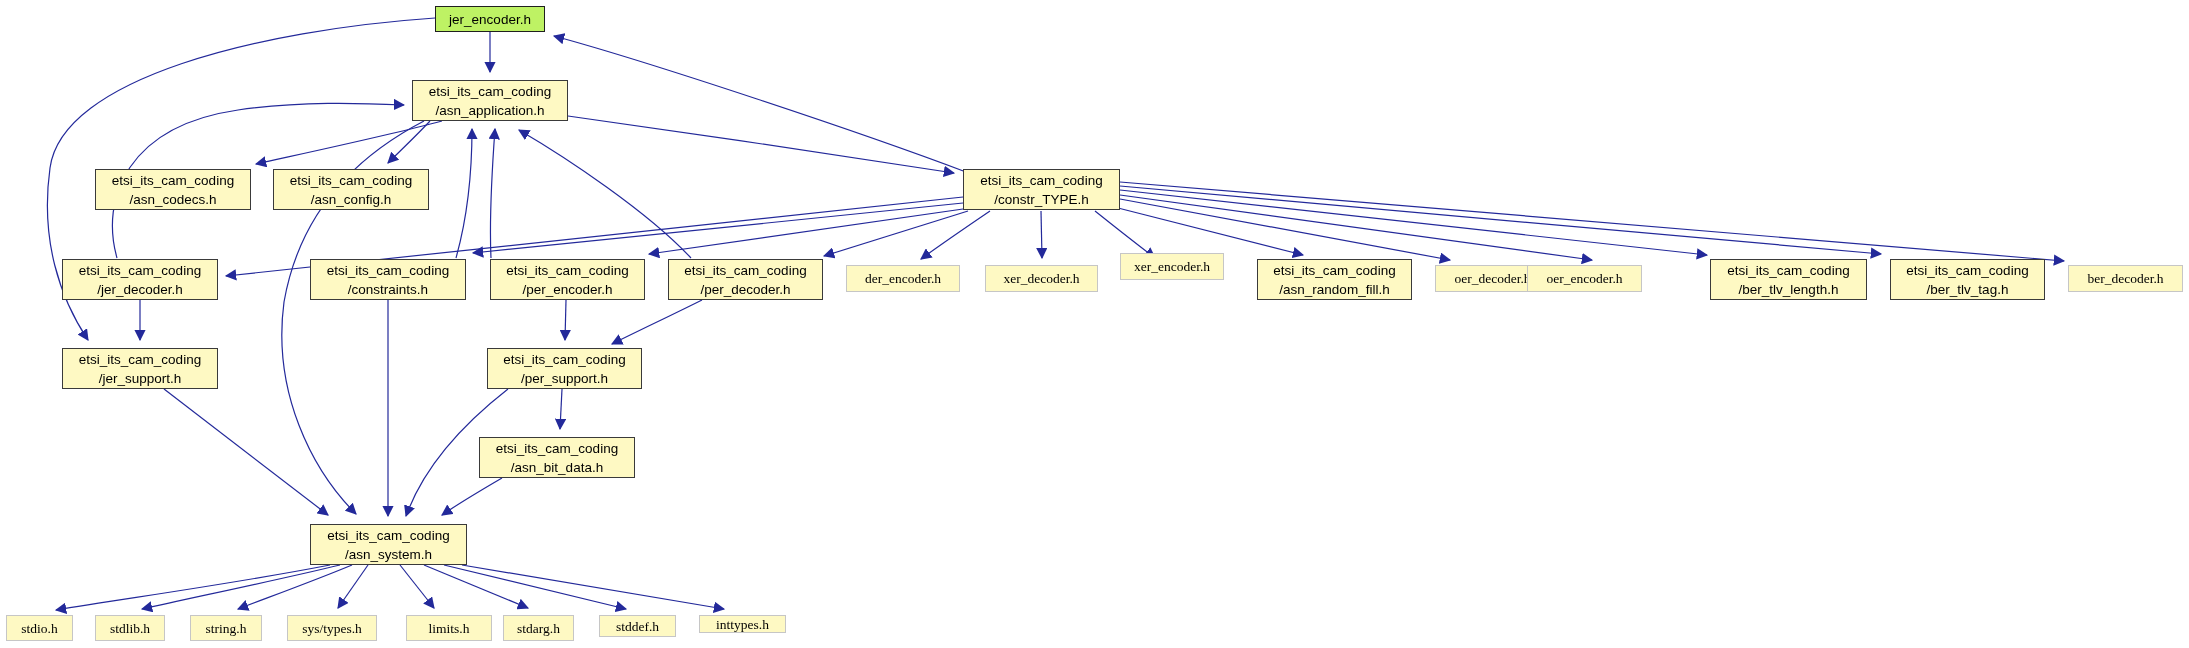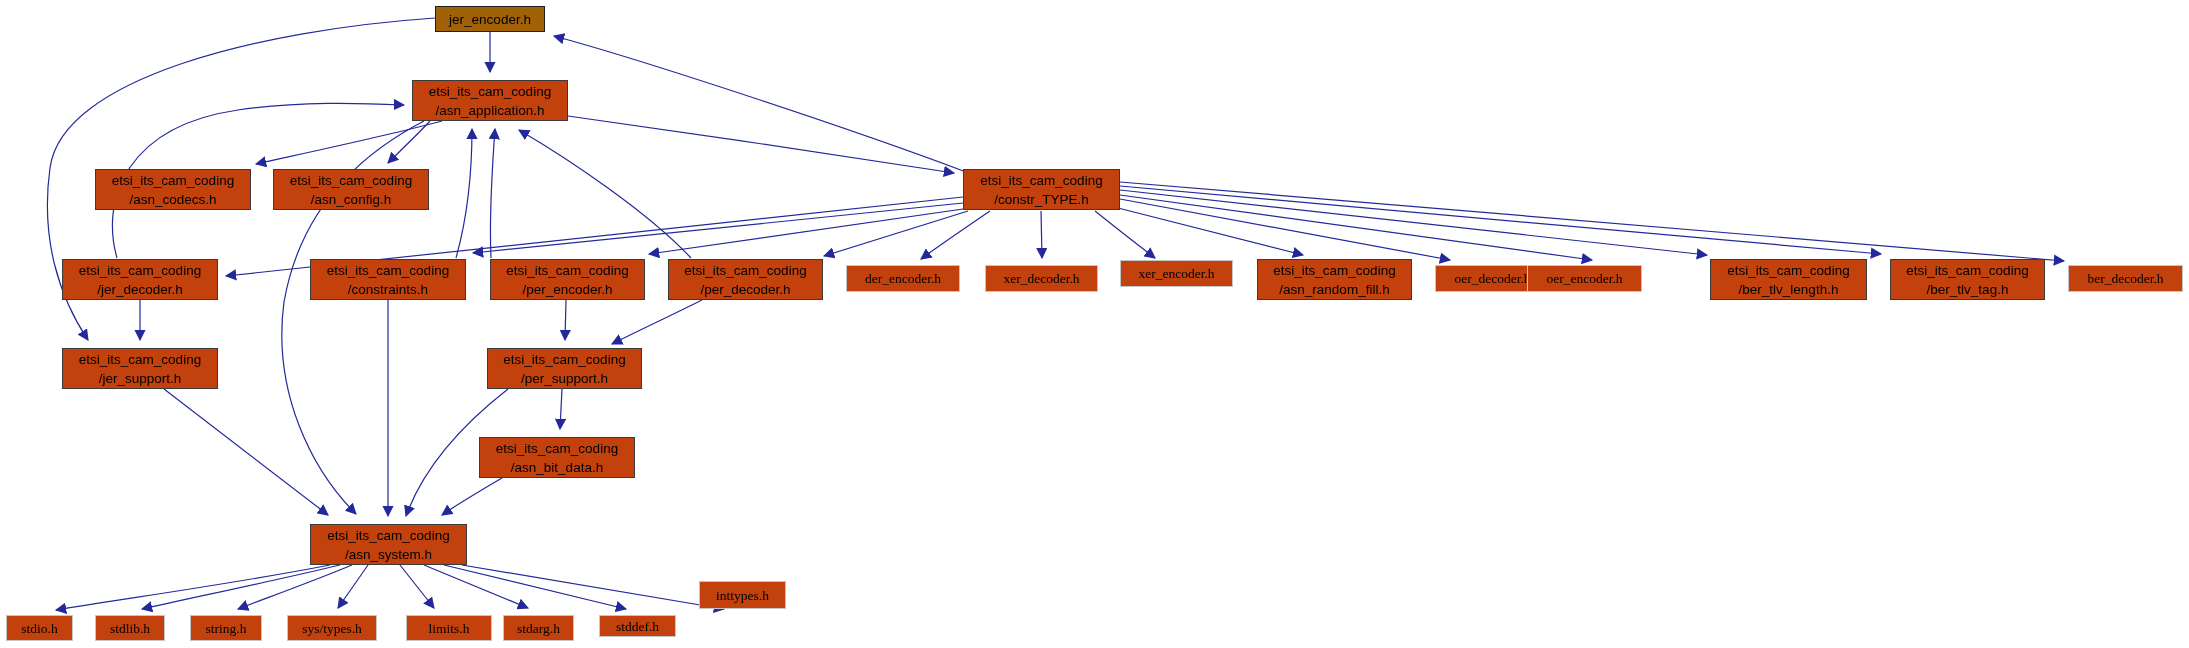--- a/index.html
+++ b/index.html
@@ -1,24 +1,24 @@
 <!DOCTYPE html>
 <html><head>
 <meta charset="utf-8">
 <style>
   html,body{margin:0;padding:0;background:#ffffff;}
   #stage{position:relative;width:2189px;height:648px;background:#ffffff;overflow:hidden;
          font-family:"Liberation Sans","DejaVu Sans",sans-serif;}
   #edges{position:absolute;left:0;top:0;width:2189px;height:648px;}
-  .node{position:absolute;box-sizing:border-box;background:#c2410c;border:1px solid #3a3a3a;
+  .node{position:absolute;box-sizing:border-box;background:#fef9c3;border:1px solid #3a3a3a;
         display:flex;flex-direction:column;justify-content:center;align-items:center;
         text-align:center;font-size:13.5px;line-height:19px;color:#000;white-space:nowrap;
         z-index:2;}
   .node.ext{border-color:#c6c6c6;font-family:Liberation Serif, serif;}
-  .node.root{background:#a16207;border-color:#1f1f1f;}
+  .node.root{background:#bef264;border-color:#1f1f1f;}
   .node span{display:block;}
 </style>
 </head>
 <body>
 
 <div id="stage">
 
   <svg id="edges" viewBox="0 0 2189 648" xmlns="http://www.w3.org/2000/svg">
     <defs>
       <marker id="arrow" viewBox="0 0 10 10" refX="9" refY="5" markerWidth="9.5" markerHeight="9.5" orient="auto-start-reverse">
@@ -146,21 +146,21 @@
   <div class="node" style="left:668px;top:259px;width:155px;height:41px">
     <span>etsi_its_cam_coding</span>
     <span>/per_decoder.h</span>
   </div>
   <div class="node ext" style="left:846px;top:265px;width:114px;height:27px">
     <span>der_encoder.h</span>
   </div>
   <div class="node ext" style="left:985px;top:265px;width:113px;height:27px">
     <span>xer_decoder.h</span>
   </div>
-  <div class="node ext" style="left:1120px;top:260px;width:113px;height:27px">
+  <div class="node ext" style="left:1120px;top:253px;width:104px;height:27px">
     <span>xer_encoder.h</span>
   </div>
   <div class="node" style="left:1257px;top:259px;width:155px;height:41px">
     <span>etsi_its_cam_coding</span>
     <span>/asn_random_fill.h</span>
   </div>
   <div class="node ext" style="left:1435px;top:265px;width:115px;height:27px">
     <span>oer_decoder.h</span>
   </div>
   <div class="node ext" style="left:1527px;top:265px;width:115px;height:27px">
@@ -211,17 +211,17 @@
   </div>
   <div class="node ext" style="left:406px;top:615px;width:86px;height:26px">
     <span>limits.h</span>
   </div>
   <div class="node ext" style="left:503px;top:615px;width:71px;height:26px">
     <span>stdarg.h</span>
   </div>
   <div class="node ext" style="left:599px;top:615px;width:77px;height:22px">
     <span>stddef.h</span>
   </div>
-  <div class="node ext" style="left:699px;top:581px;width:87px;height:28px">
+  <div class="node ext" style="left:699px;top:615px;width:87px;height:18px">
     <span>inttypes.h</span>
   </div>
 
 </div>
 
 </body></html>

